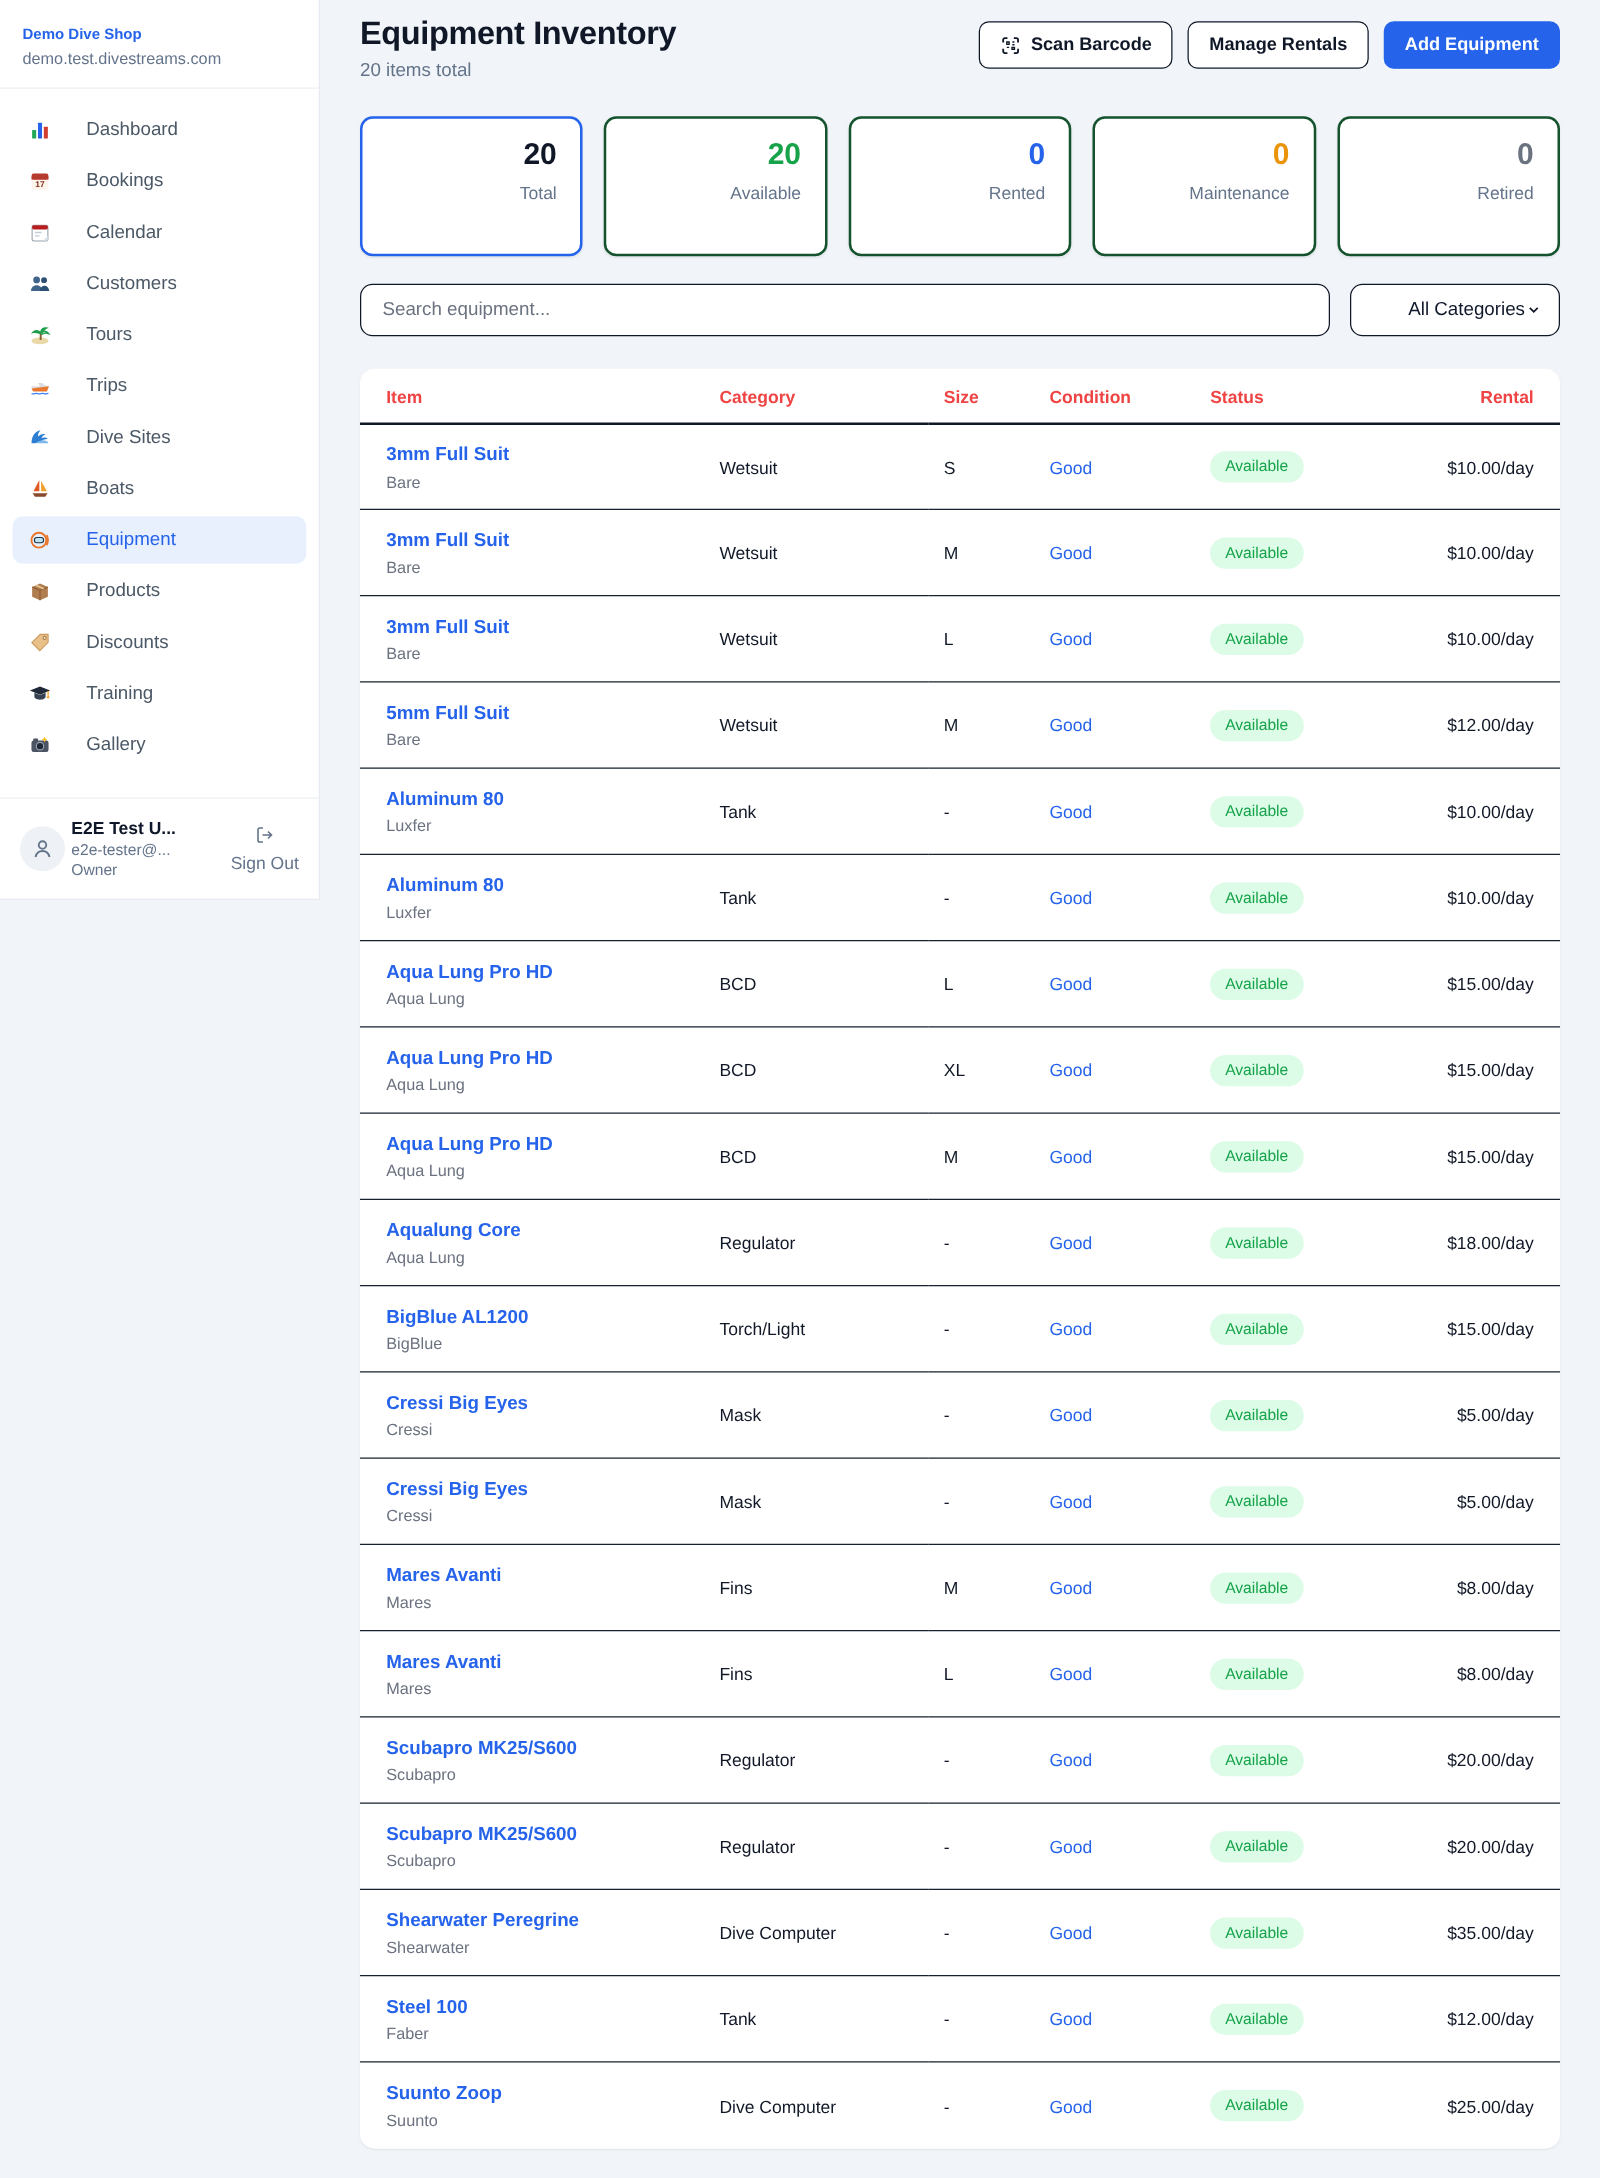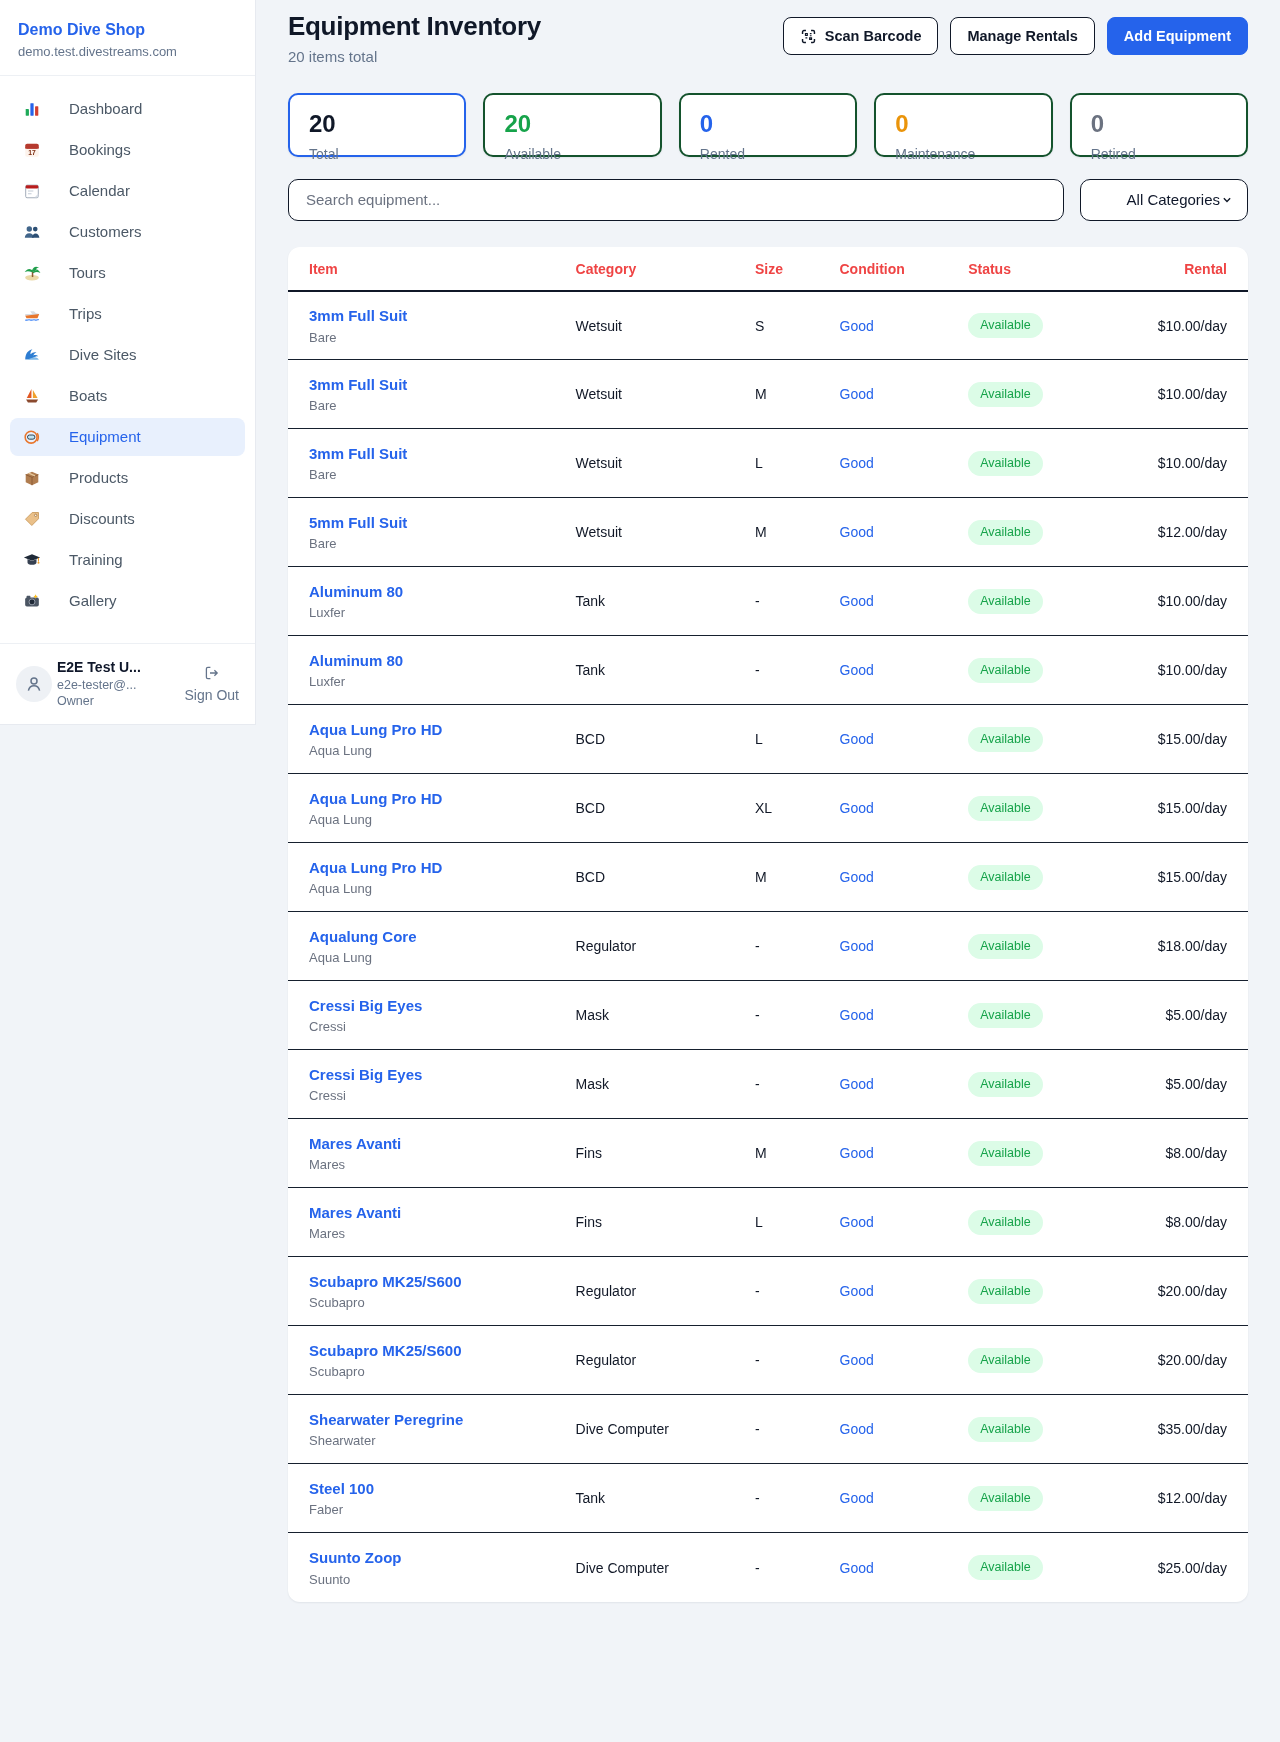--- a/index.html
+++ b/index.html
@@ -11,21 +11,21 @@
     color:#0f172a;
   }
   .app { display:flex; align-items:flex-start; }
 
   
   .sidebar {
     width:256px; flex:0 0 256px; background:#ffffff;
     border-right:1px solid #e7eaf0; border-bottom:1px solid #e7eaf0;
   }
   .brand-block { padding:20px 18px 16px; border-bottom:1px solid #edf0f4; }
-  .brand { color:#2563eb; font-size:16px; font-weight:800; line-height:1.2; cursor:pointer; }
+  .brand { color:#2563eb; font-size:12px; font-weight:800; line-height:1.2; cursor:pointer; }
   .brand-domain { color:#64748b; font-size:13px; margin-top:5px; }
   .nav { padding:14px 10px 10px; }
   .nav-item {
     display:flex; align-items:flex-start; gap:28px;
     padding:10px 13px; margin-bottom:3px; border-radius:8px;
     color:#4b5866; font-size:15px; cursor:pointer;
   }
   .nav-item.active { background:#e8f0fd; color:#2563eb; font-weight:500; }
   .nav-icon { width:18px; height:18px; flex:0 0 18px; display:inline-block; }
   .nav-icon svg { width:18px; height:18px; display:block; }
@@ -62,21 +62,21 @@
   }
   .btn-outline { background:#fff; border:1.5px solid #101828; color:#101828;font-weight:bold; }
   .btn-primary { background:#2563eb; border:1.5px solid #2563eb; color:#fff; font-weight:600; }
   .btn svg { width:17px; height:17px; }
 
   
   .stats { display:flex; gap:17px; margin-top:28px; }
   .stat-card {
     flex:1; background:#fff; border-radius:10px; padding:15px 19px;
     border:2px solid #14532d; box-shadow:0 1px 2px rgba(16,24,40,.07);
-    height:64px; cursor:pointer;
+    height:112px; cursor:pointer;text-align:right;
   }
   .stat-card.selected { border-color:#2563eb; }
   .stat-value { font-size:24px; font-weight:700; line-height:1.2; }
   .stat-label { font-size:14px; color:#64748b; margin-top:7px; }
 
   
   .filter-row { display:flex; gap:16px; margin-top:22px; }
   .search-input {
     flex:1; height:42px; border:1.5px solid #101828; border-radius:10px;
     padding:0 17px; font-size:15px; font-family:inherit; color:#0f172a; background:#fff; outline:none;
@@ -500,20 +500,31 @@
       <span class="item-name">Aqualung Core</span>
       <div class="item-brand">Aqua Lung</div>
     </td>
     <td>Regulator</td>
     <td>-</td>
     <td><span class="cond-link">Good</span></td>
     <td><span class="status-pill">Available</span></td>
     <td class="cell-rental">$18.00/day</td>
   </tr>
 
+  <tr>
+    <td>
+      <span class="item-name">BigBlue AL1200</span>
+      <div class="item-brand">BigBlue</div>
+    </td>
+    <td>Torch/Light</td>
+    <td>-</td>
+    <td><span class="cond-link">Good</span></td>
+    <td><span class="status-pill">Available</span></td>
+    <td class="cell-rental">$15.00/day</td>
+  </tr>
 
   <tr>
     <td>
       <span class="item-name">Cressi Big Eyes</span>
       <div class="item-brand">Cressi</div>
     </td>
     <td>Mask</td>
     <td>-</td>
     <td><span class="cond-link">Good</span></td>
     <td><span class="status-pill">Available</span></td>

